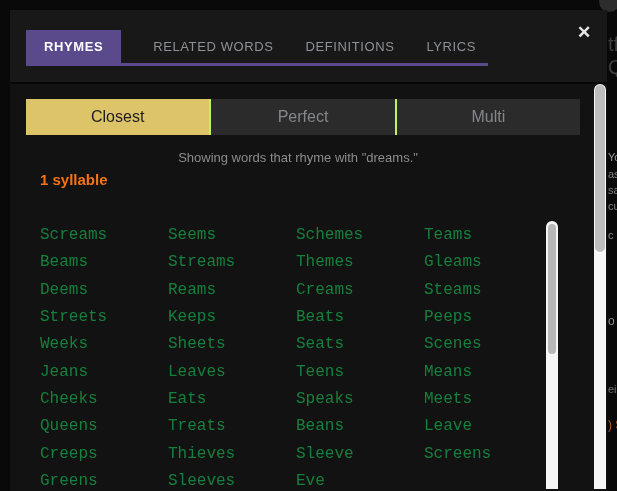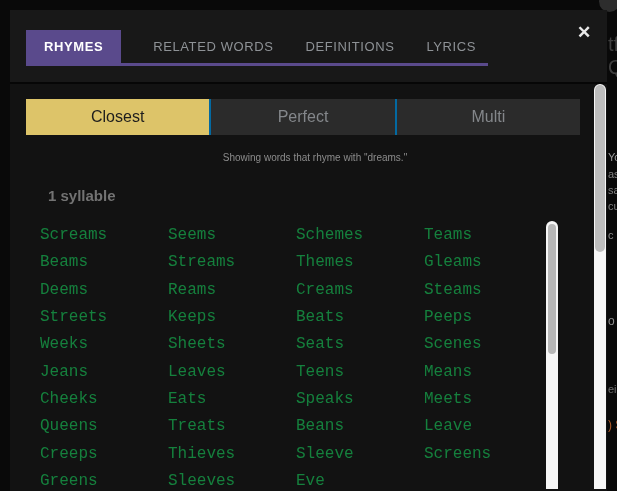--- a/index.html
+++ b/index.html
@@ -55,30 +55,30 @@
   .modal-body { position:relative; height:405px; background:#121212; }
   
   .subtabs {
     position:absolute; left:16px; top:15px;
     width:554px; height:36px; display:flex;
   }
   .subtab {
     flex:1; display:flex; align-items:center; justify-content:center;
     background:#2b2b2b; color:#84878b; font-size:16px; cursor:pointer;
   }
-  .subtab + .subtab { border-left:2px solid #0369a1; }
+  .subtab + .subtab { border-left:2px solid #bef264; }
   .subtab.active { background:var(--gold); color:#1d1d1d; }
   
   .showing-line {
-    position:absolute; left:28px; top:64px; width:554px;
-    text-align:center; font-size:10px; color:#8c8c8c; line-height:20px;
+    position:absolute; left:11px; top:64px; width:554px;
+    text-align:center; font-size:13px; color:#8c8c8c; line-height:20px;
   }
   .syllable-heading {
-    position:absolute; left:30px; top:103px;
-    font-size:15px; font-weight:600; color:#737373;margin-left:8px;
+    position:absolute; left:30px; top:87px;
+    font-size:15px; font-weight:600; color:#f97316;
   }
   
   .words-grid {
     position:absolute; left:30px; top:142px;
     display:grid;
     grid-template-columns:repeat(4,128px);
     grid-auto-rows:27.35px;
   }
   .word {
     font-size:16px; color:#15803d; line-height:19px; cursor:pointer;

